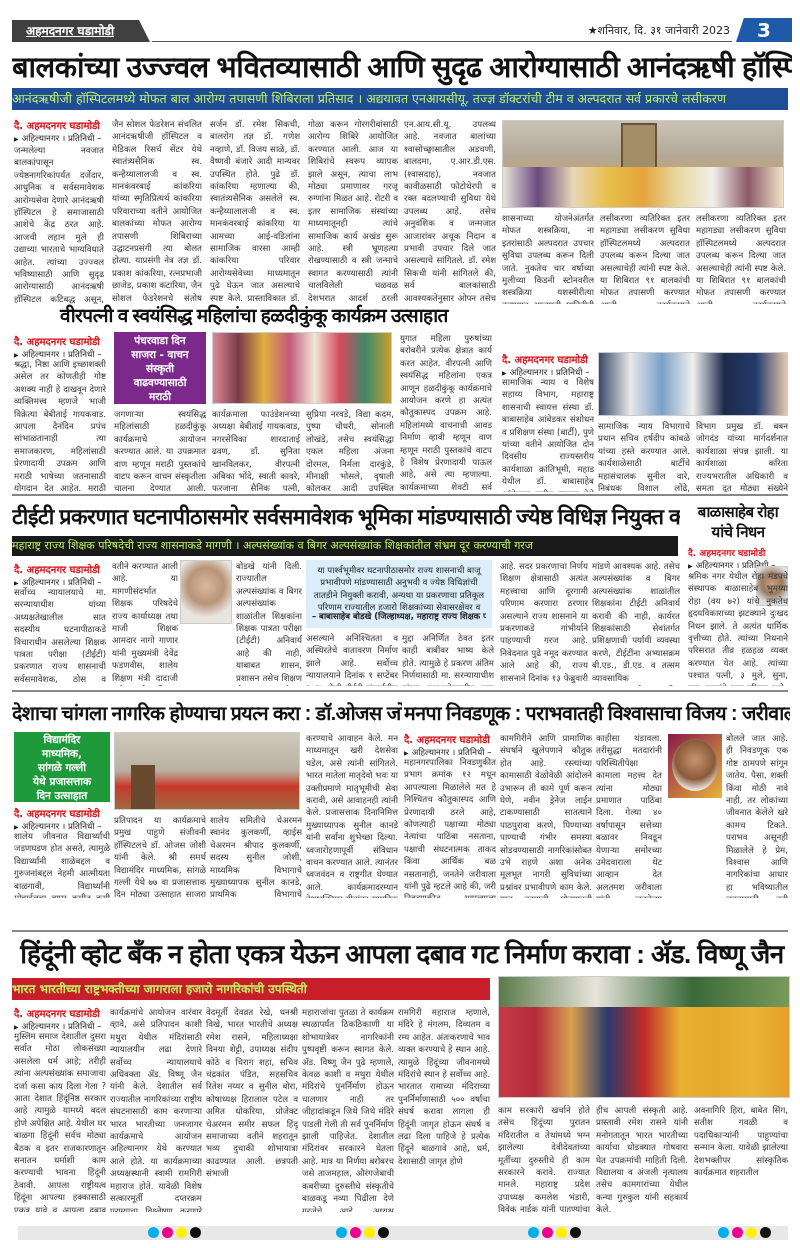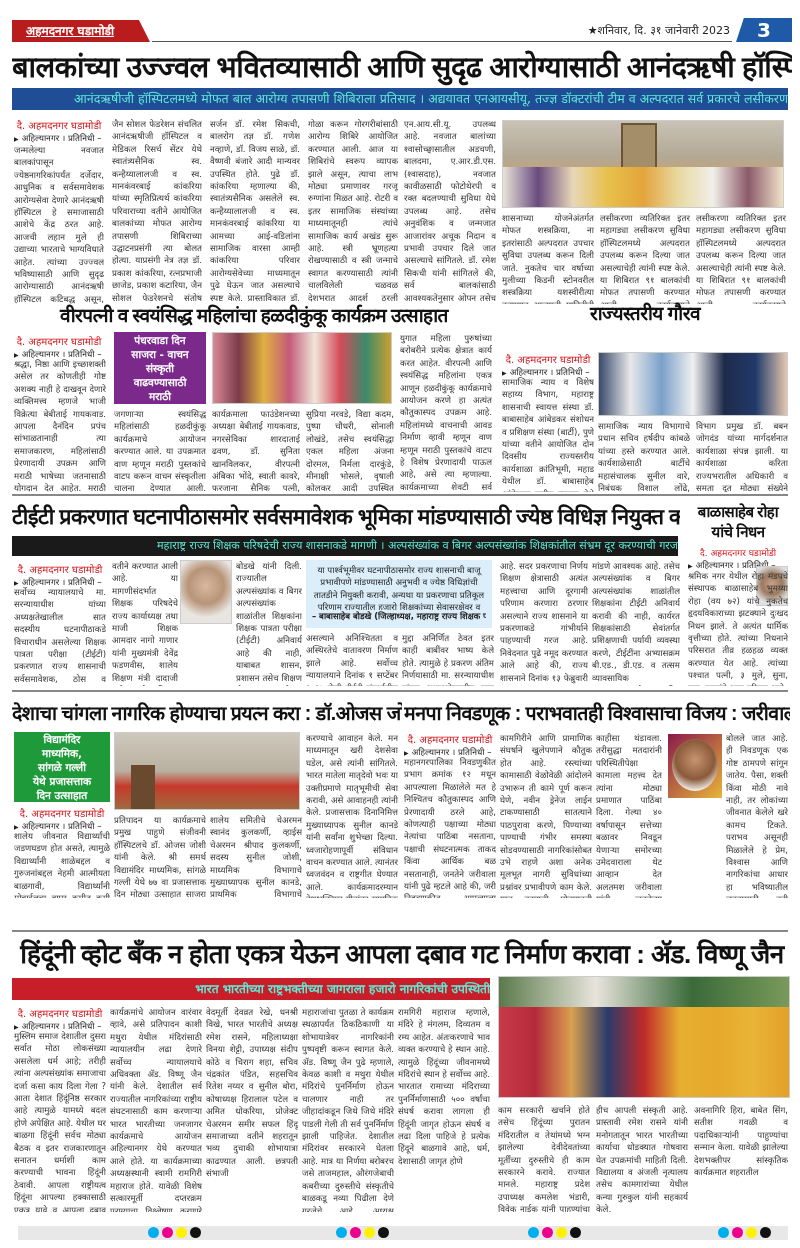--- a/index.html
+++ b/index.html
@@ -1,27 +1,27 @@
 <!DOCTYPE html>
 <html><head>
 <meta charset="utf-8">
 <style>
 *{box-sizing:border-box;margin:0;padding:0}
 body{width:800px;height:1248px;background:#fff;font-family:"DejaVu Sans",sans-serif;color:#222;position:relative;overflow:hidden}
 .abs{position:absolute}
 .masthead{left:12px;top:18px;width:780px;height:26px}
-.brand{position:absolute;left:0;top:2px;height:22px;width:138px;background:#b91c1c;clip-path:polygon(0 0,92% 0,100% 100%,0 100%)}
+.brand{position:absolute;left:0;top:2px;height:22px;width:138px;background:#404040;clip-path:polygon(0 0,92% 0,100% 100%,0 100%)}
 .brand span{color:#fff;font-weight:bold;font-size:12px;line-height:22px;padding-left:14px;text-decoration:underline}
 .mrule{position:absolute;left:140px;right:60px;top:23px;border-top:1px solid #555}
 .date{position:absolute;right:62px;top:4px;font-size:11px;color:#222}
 .pageno{position:absolute;right:0;top:0;width:56px;height:24px;background:#1e5aa8;clip-path:polygon(14% 0,100% 0,100% 100%,0 100%);color:#fff;font-weight:bold;font-size:20px;text-align:center;line-height:24px}
 .h1{font-family:"Liberation Sans",sans-serif;font-weight:bold;color:#111;letter-spacing:-0.5px;white-space:nowrap;overflow:hidden}
-.band{color:#5eead4;font-size:12.5px;white-space:nowrap;overflow:hidden;text-align:right}
+.band{color:#bef264;font-size:12.5px;white-space:nowrap;overflow:hidden;text-align:left}
 .col{font-size:8.6px;line-height:12.4px;text-align:justify;color:#333;overflow:hidden}
-.byline{color:#d3181f;font-weight:normal;font-size:10px;text-align:center}
+.byline{color:#d3181f;font-weight:bold;font-size:10px;}
 .dateline{font-size:8.6px;color:#222}
 .dateline:before{content:"\25B6";font-size:6px;margin-right:3px}
 .photo{overflow:hidden;border:1px solid #ccc}
 .hr{height:2px;background:#888}
 .box{color:#fff;font-weight:bold;text-align:center;display:flex;align-items:center;justify-content:center;padding:16px}
 .regmarks{display:flex;gap:3px}
 .regmarks i{display:block;width:11px;height:11px;border-radius:50%}
 </style>
 </head>
 <body>
@@ -60,21 +60,20 @@
 </div>
 <div class="abs col" style="left:14px;top:358px;width:92px;height:134px">श्रद्धा, निष्ठा आणि इच्छाशक्ती असेल तर कोणतीही गोष्ट अशक्य नाही हे दाखवून देणारे व्यक्तिमत्त्व म्हणजे भाजी विक्रेत्या बेबीताई गायकवाड. आपला दैनंदिन प्रपंच सांभाळतानाही त्या समाजकारण, महिलांसाठी प्रेरणादायी उपक्रम आणि मराठी भाषेच्या जतनासाठी योगदान देत आहेत. मराठी भाषा पंधरवाडा दिनानिमित्त, स्वयंसिद्ध फाउंडेशनच्या वतीने शहीद जवानांच्या वीरपत्नी व पतीविना स्वतःच्या हिमतीवर जीवन</div>
 <div class="abs box" style="left:114px;top:332px;width:92px;height:72px;background:#7b2a8c;font-size:10.5px;line-height:14px">मराठी भाषा पंधरवाडा दिन साजरा - वाचन संस्कृती वाढवण्यासाठी मराठी पुस्तकांची भेट</div>
 <div class="abs col" style="left:114px;top:408px;width:92px;height:84px">जगणाऱ्या स्वयंसिद्ध महिलांसाठी हळदीकुंकू कार्यक्रमाचे आयोजन करण्यात आले. या उपक्रमात वाण म्हणून मराठी पुस्तकांचे वाटप करून वाचन संस्कृतीला चालना देण्यात आली. कार्यक्रम उत्साहात आणि भावनिक वातावरणात संपन्न झाला.</div>
 <div class="abs photo" style="left:212px;top:332px;width:180px;height:72px;background:linear-gradient(90deg,#d98a96,#7b3a4a,#e0b040,#c45a7a,#f0e6d8,#d64a5a,#3c8a6a,#c9a030)"></div>
 <div class="abs col" style="left:212px;top:408px;width:88px;height:84px">कार्यक्रमाला फाउंडेशनच्या अध्यक्षा बेबीताई गायकवाड, नगरसेविका शारदाताई ढवण, डॉ. सुनिता खानविलकर, वीरपत्नी अंबिका भोंदे, स्वाती कावरे, फरजाना सैनिक पत्नी, रोहिणी नगर, पूजा लोमटे, मनीषा औटी, अंबिका वाघस्कर, सुरेखा शिंदे,</div>
 <div class="abs col" style="left:306px;top:408px;width:88px;height:84px">सुप्रिया नरवडे, विद्या कदम, पुष्पा चौधरी, सोनाली लोखंडे, तसेच स्वयंसिद्धा एकल महिला अंजना दोरमल, निर्मला दारकुंडे, मीनाक्षी भोसले, वृषाली कोलकर आदी उपस्थित होत्या. नगरसेविका शारदाताई ढवण म्हणाल्या की, आजच्या आधुनिक</div>
 <div class="abs col" style="left:400px;top:332px;width:92px;height:160px">युगात महिला पुरुषांच्या बरोबरीने प्रत्येक क्षेत्रात कार्य करत आहेत. वीरपत्नी आणि स्वयंसिद्ध महिलांना एकत्र आणून हळदीकुंकू कार्यक्रमाचे आयोजन करणे हा अत्यंत कौतुकास्पद उपक्रम आहे. महिलांमध्ये वाचनाची आवड निर्माण व्हावी म्हणून वाण म्हणून मराठी पुस्तकांचे वाटप हे विशेष प्रेरणादायी पाऊल आहे, असे त्या म्हणाल्या. कार्यक्रमाच्या शेवटी सर्व महिलांनी एकमेकांना हळदीकुंकू लावून परस्पर शुभेच्छा दिल्या व मराठी भाषेचा जागर करणाऱ्या घोषणांनी परिसर दुमदुमला.</div>
 
 <div class="abs" style="left:502px;top:302px;width:286px;text-align:center">
-  <div class="h1" style="font-size:19px;line-height:24px">राज्यस्तरीय गौरव</div>
 </div>
 <div class="abs" style="left:502px;top:352px;width:92px">
   <div class="byline">दै. अहमदनगर घडामोडी</div>
   <div class="dateline">अहिल्यानगर । प्रतिनिधी –</div>
 </div>
 <div class="abs col" style="left:502px;top:376px;width:92px;height:116px">सामाजिक न्याय व विशेष सहाय्य विभाग, महाराष्ट्र शासनाची स्वायत्त संस्था डॉ. बाबासाहेब आंबेडकर संशोधन व प्रशिक्षण संस्था (बार्टी), पुणे यांच्या वतीने आयोजित दोन दिवसीय राज्यस्तरीय कार्यशाळा क्रांतिभूमी, महाड येथील डॉ. बाबासाहेब आंबेडकर राष्ट्रीय स्मारक येथे उत्साहात पार पडली. या कार्यशाळेचे उद्घाटन</div>
 <div class="abs photo" style="left:598px;top:352px;width:190px;height:64px;background:linear-gradient(90deg,#3a4a6a,#e8e8ea,#7aa0c8,#f0f0f0,#1e2a4a,#223a6a,#e6c8b0)"></div>
 <div class="abs col" style="left:598px;top:420px;width:92px;height:72px">सामाजिक न्याय विभागाचे प्रधान सचिव हर्षदीप कांबळे यांच्या हस्ते करण्यात आले. कार्यशाळेसाठी बार्टीचे महासंचालक सुनील वारे, निबंधक विशाल लोंढे, उपस्थित होते तसेच कार्यशाळा संयोजक व</div>
 <div class="abs col" style="left:696px;top:420px;width:92px;height:72px">विभाग प्रमुख डॉ. बबन जोगदंड यांच्या मार्गदर्शनात कार्यशाळा संपन्न झाली. या कार्यशाळा करिता राज्यभरातील अधिकारी व समता दूत मोठ्या संख्येने उपस्थित होते.</div>
 

